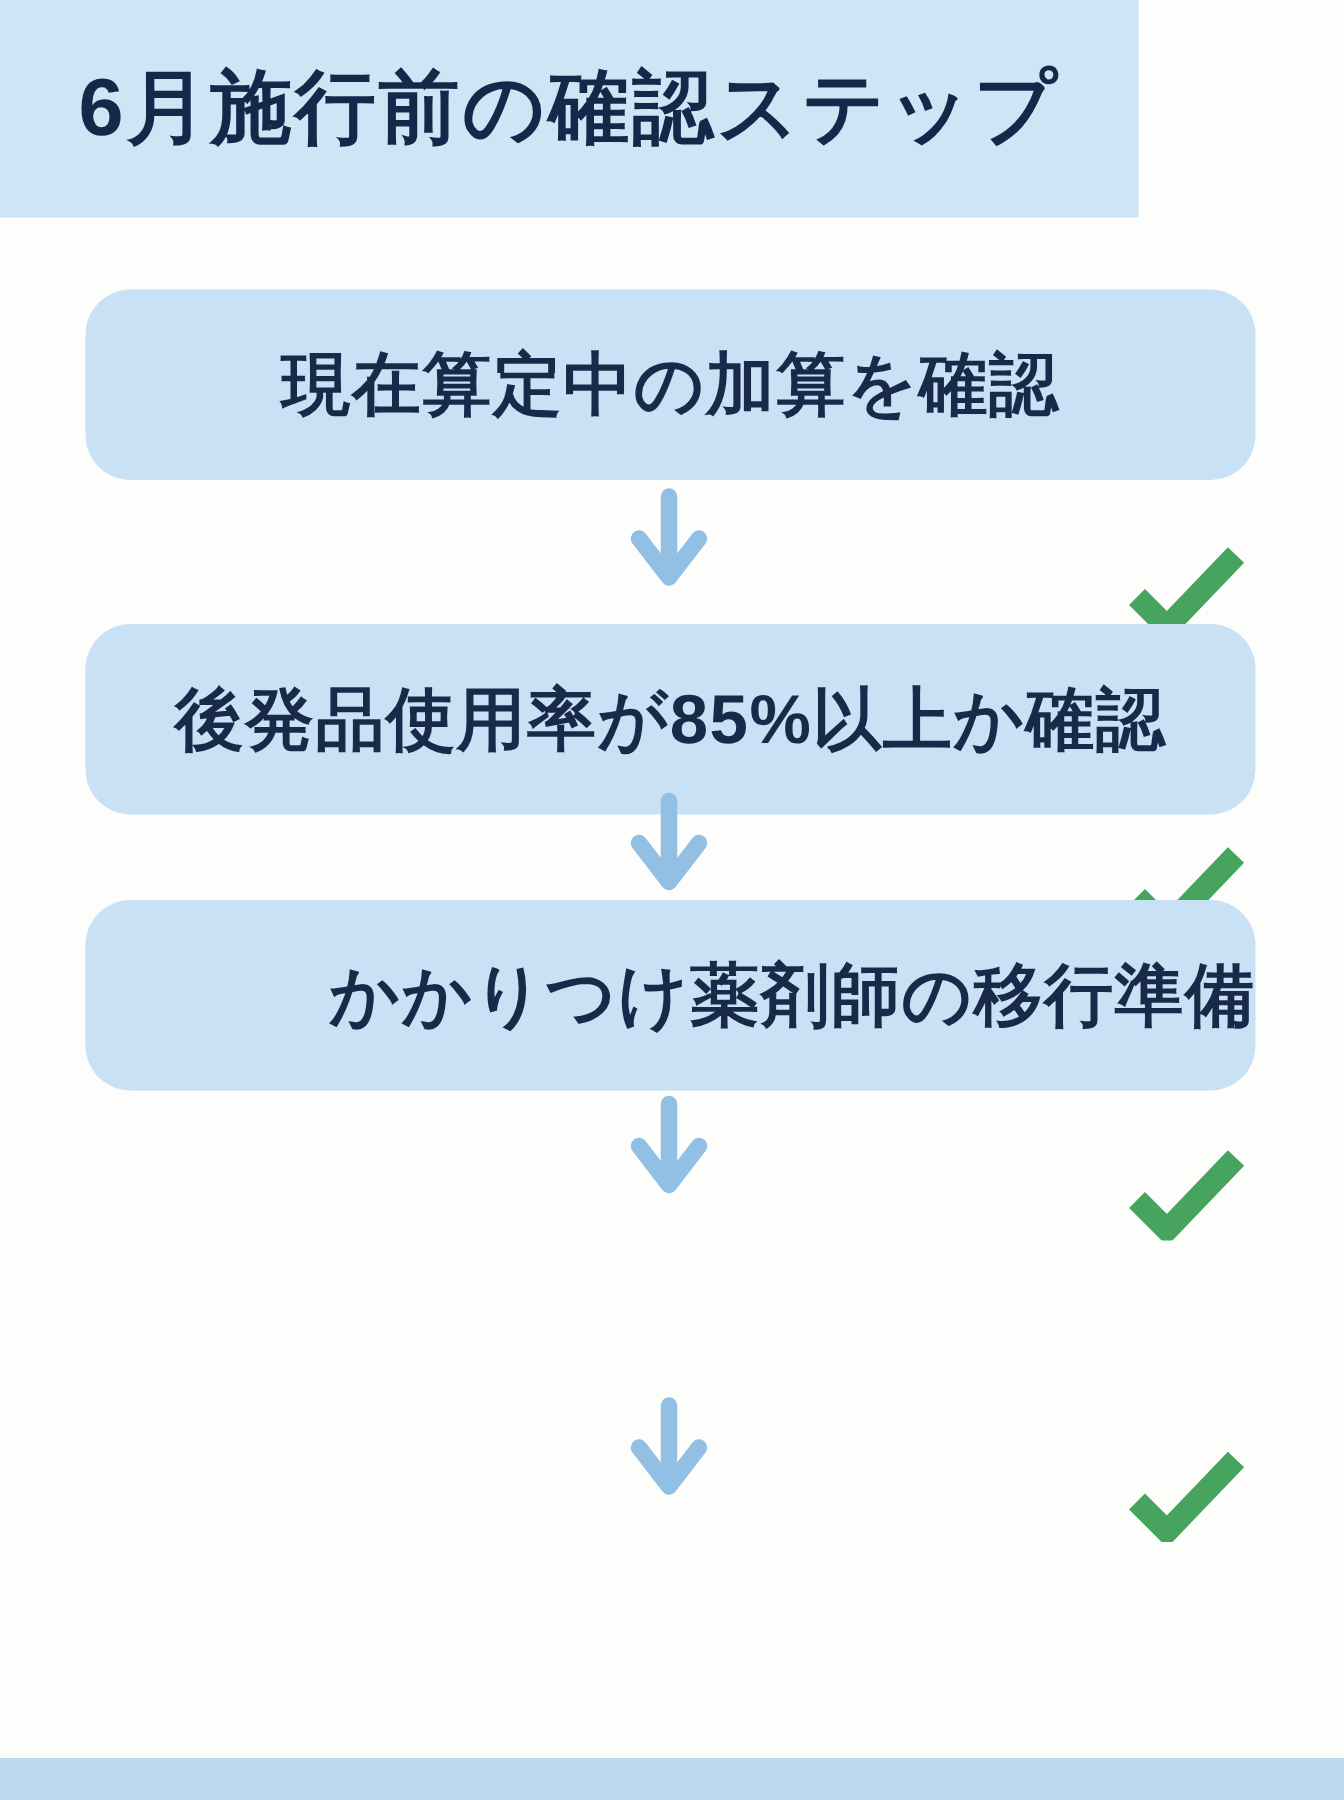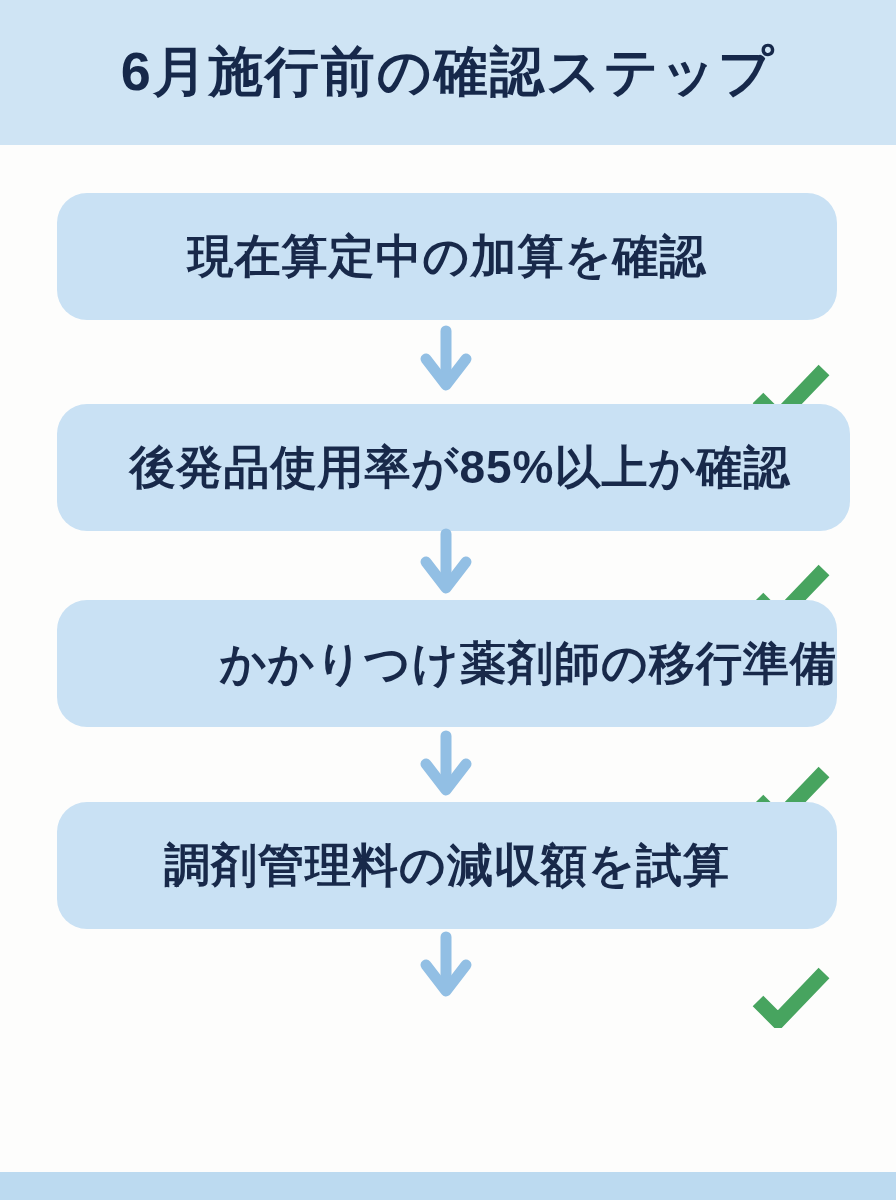--- a/index.html
+++ b/index.html
@@ -10,21 +10,21 @@
   .page {
     position: relative;
     width: 896px;
     height: 1200px;
     background: #fdfdfc;
     overflow: hidden;
   }
   .header {
     position: absolute;
     left: 0; top: 0;
-    width: 896px;
+    width: 759px;
     height: 145px;
     background: #cfe4f4;
     display: flex;
     align-items: center;
     justify-content: center;
   }
   .title {
     color: #16284a;
     font-size: 54px;
     font-weight: 800;
@@ -43,21 +43,21 @@
     justify-content: center;
   }
   .step-label {
     color: #18294a;
     font-size: 46px;
     font-weight: 800;
     letter-spacing: 1px;
     white-space: nowrap;
   }
   .s1 { top: 193px; align-items: center; }
-  .s2 { top: 404px; padding-left: 13px; }
+  .s2 { top: 416px; }
   .s3 { top: 600px; justify-content: flex-end; }
   .s4 { top: 802px; }
   .s5 { top: 1003px; }
 
   .arrow {
     position: absolute;
     left: 418px;
     width: 56px;
     height: 68px;
   }
@@ -139,23 +139,20 @@
       <polyline points="8,34 28,60 48,34" fill="none" stroke="#92bfe4" stroke-width="11" stroke-linecap="round" stroke-linejoin="round"></polyline>
     </svg>
   </div>
 
   <div class="check c3">
     <svg width="80" height="62" viewBox="0 0 80 62">
       <polyline points="7,35 27,55 73,7" fill="none" stroke="#47a45f" stroke-width="15" stroke-linecap="butt" stroke-linejoin="miter"></polyline>
     </svg>
   </div>
 
-  <div class="step-box s4">
-    <span class="step-label">調剤管理料の減収額を試算</span>
-  </div>
 
   <div class="arrow a4">
     <svg width="56" height="68" viewBox="0 0 56 68">
       <line x1="28" y1="6" x2="28" y2="50" stroke="#92bfe4" stroke-width="11" stroke-linecap="round"></line>
       <polyline points="8,34 28,60 48,34" fill="none" stroke="#92bfe4" stroke-width="11" stroke-linecap="round" stroke-linejoin="round"></polyline>
     </svg>
   </div>
 
   <div class="check c4">
     <svg width="80" height="62" viewBox="0 0 80 62">

